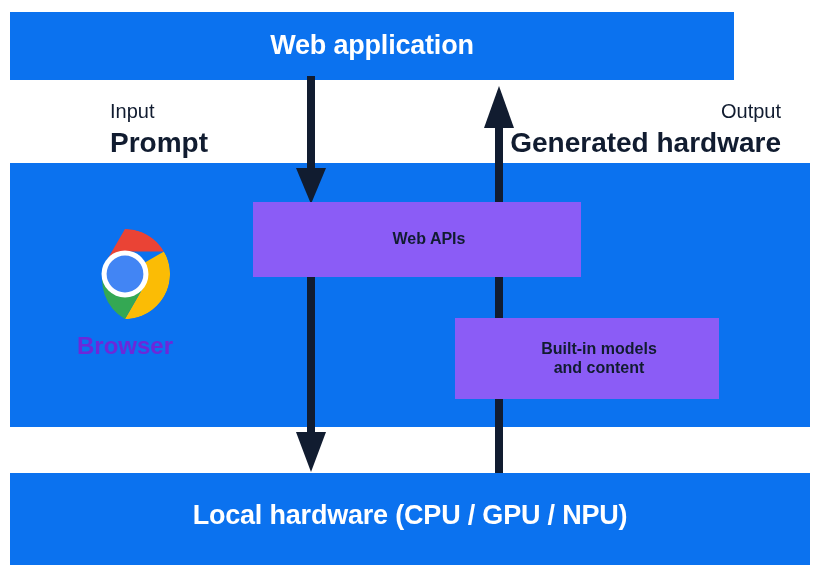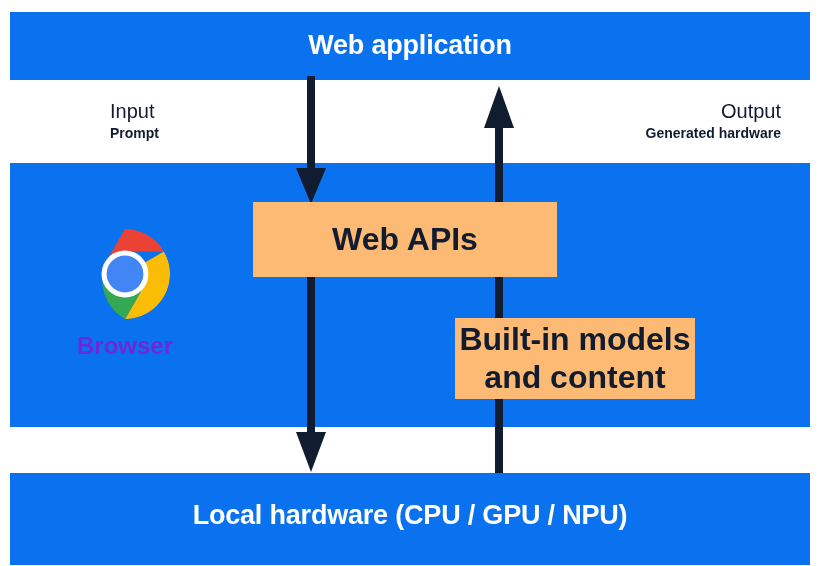--- a/index.html
+++ b/index.html
@@ -19,21 +19,21 @@
     height: 566px;
     background: #ffffff;
   }
 
   
   .band {
     position: absolute;
     background: #0b72ef;
   }
   #band-web-application {
-    left: 10px;  top: 12px;  width: 800px; height: 68px;
+    left: 10px;  top: 12px;  width: 724px; height: 68px;
   }
   #band-browser {
     left: 10px;  top: 163px; width: 800px; height: 264px;
   }
   #band-local-hardware {
     left: 10px;  top: 473px; width: 800px; height: 92px;
   }
 
   .band-title {
     position: absolute;
@@ -53,21 +53,21 @@
     color: #111c30;
     line-height: 1.28;
   }
   .caption .small {
     display: block;
     font-size: 20px;
     font-weight: normal;
   }
   .caption .big {
     display: block;
-    font-size: 14px;
+    font-size: 28px;
     font-weight: bold;
   }
   #caption-input {
     left: 110px;
     top: 99px;
     text-align: left;
   }
   #caption-output {
     right: 39px;
     top: 99px;
@@ -80,30 +80,31 @@
     overflow: visible;
   }
   #arrow-prompt-top   { left: 296px; top: 76px;  }
   #arrow-prompt-bottom{ left: 296px; top: 272px; }
   #arrow-output       { left: 484px; top: 84px;  }
   #arrow-output-lower { left: 484px; top: 396px; }
 
   
   .yellow-box {
     position: absolute;
-    background: #fdba74;
+    background: #8b5cf6;
     display: flex;
     align-items: center;
     justify-content: center;
     text-align: center;
     color: #111c30;
     font-weight: bold;
-    font-size: 32px;
+    font-size: 16px;
     line-height: 1.18;
     z-index: 5;
+    padding-left: 24px;
   }
   #box-web-apis {
     left: 253px; top: 202px; width: 304px; height: 75px;
   }
   #box-builtin-models {
     left: 455px; top: 318px; width: 240px; height: 81px;
   }
 
   
   #browser-group {

